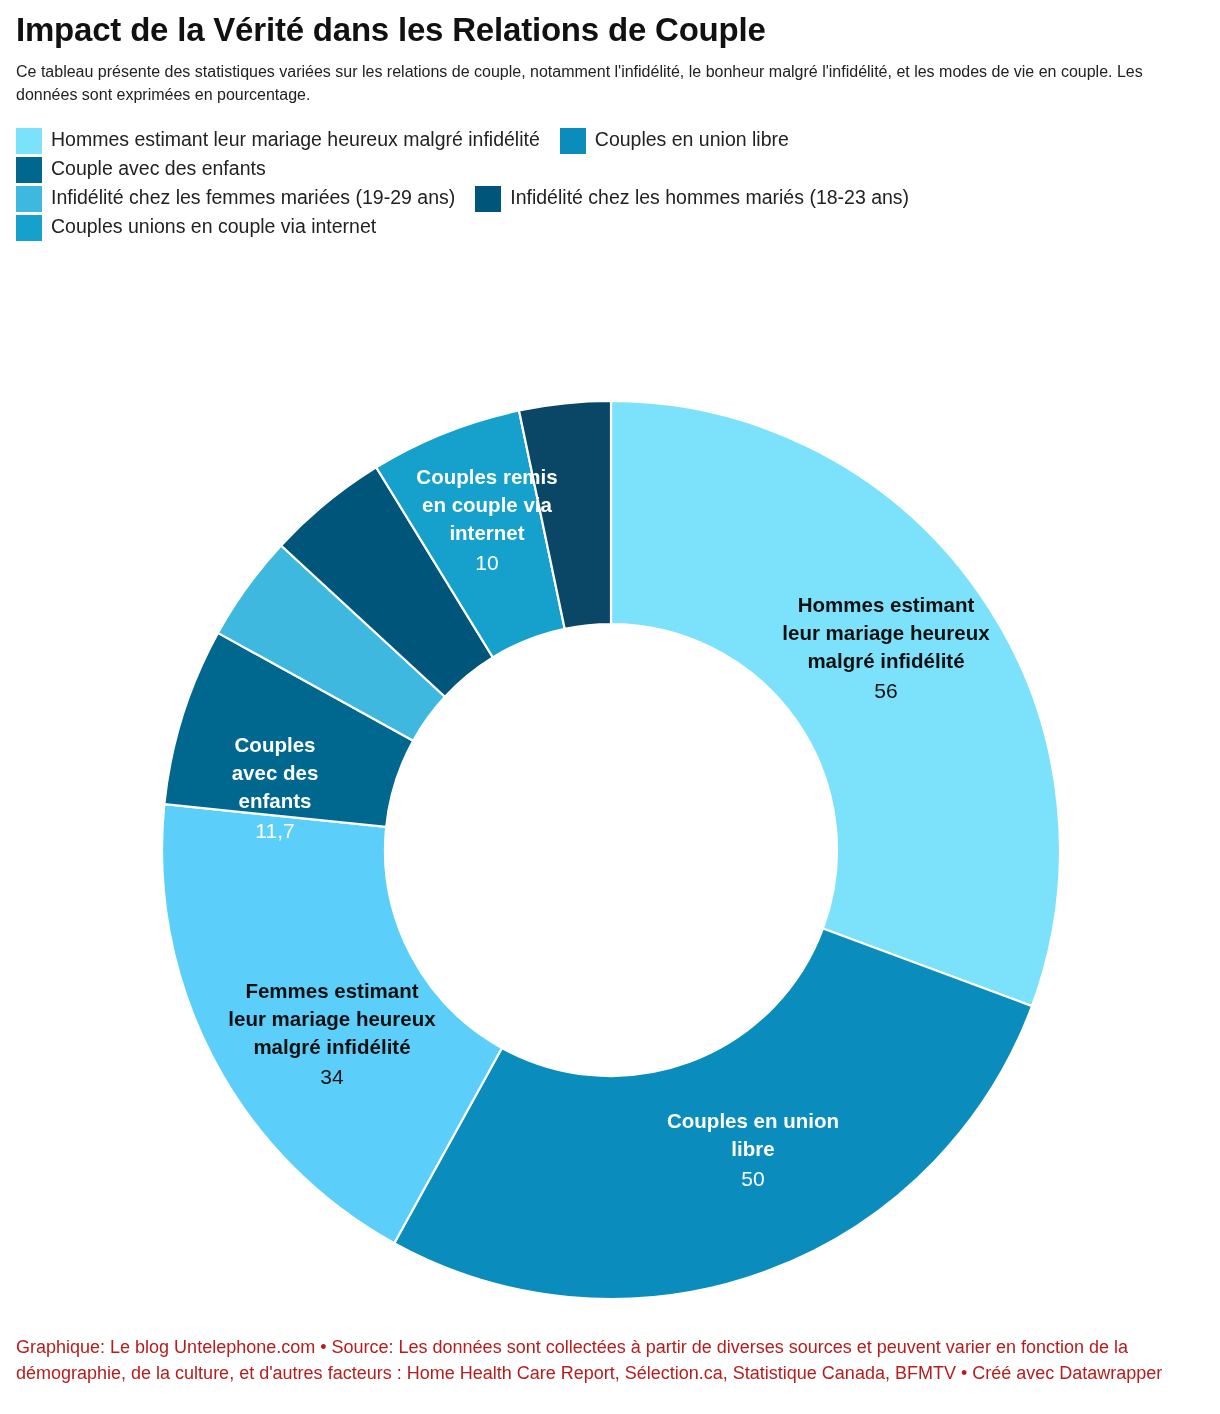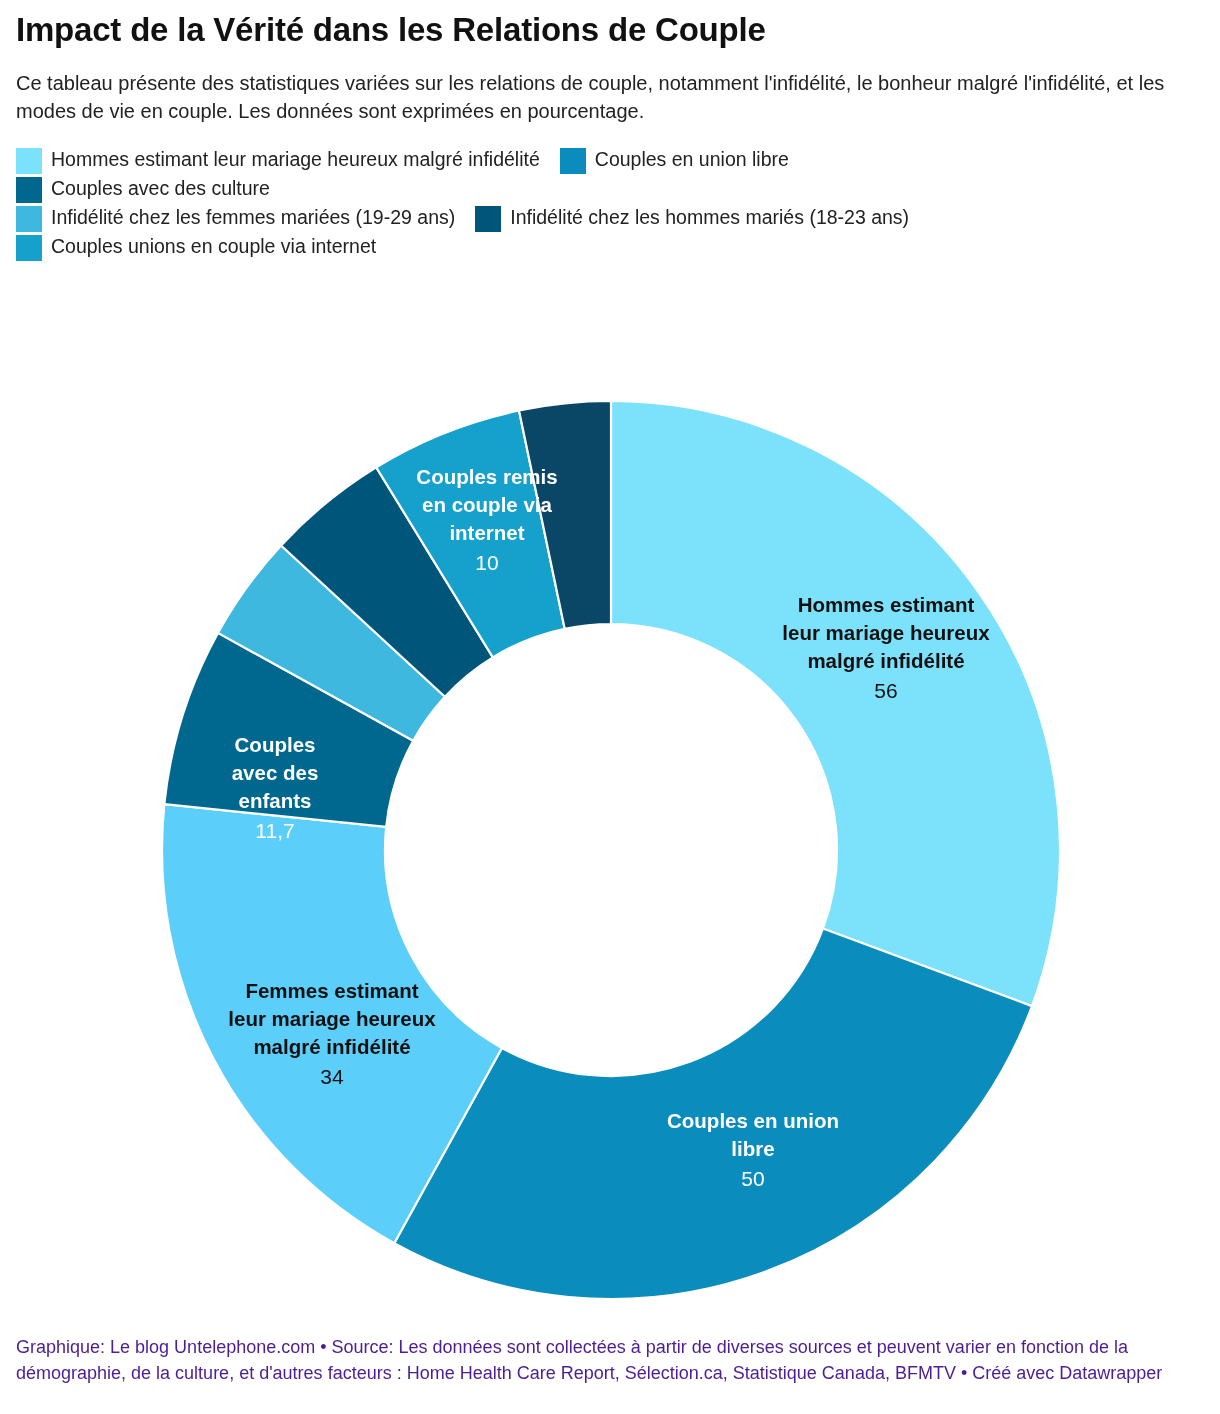--- a/index.html
+++ b/index.html
@@ -17,24 +17,24 @@
   
   .chart-title{
     font-size:33px;
     font-weight:bold;
     letter-spacing:-0.2px;
     line-height:1.12;
     margin:12px 0 0 0;
     color:#111111;
   }
   .chart-desc{
-    font-size:20px;
+    font-size:16px;
     line-height:1.42;
     color:#222222;
-    margin:20px 0 0 0;
+    margin:12px 0 0 0;
     max-width:1160px;
     font-weight:400;
   }
 
   
   .legend{
     margin:22px 0 0 0;
     display:block;
     line-height:0;
   }
@@ -85,21 +85,21 @@
   }
 
   
   .footer{
     position:absolute;
     left:16px;
     top:1322px;
     width:1180px;
     font-size:18px;
     line-height:1.47;
-    color:#4c1d95;
+    color:#b91c1c;
   }
   .rule{
     position:absolute;
     left:0;top:1312px;
     width:1220px;height:1px;
     background:#ffffff;
   }
 </style>
 </head>
 <body>
@@ -117,21 +117,21 @@
           <span class="legend-label">Hommes estimant leur mariage heureux malgré infidélité</span>
         </div>
         <div class="legend-item">
           <span class="legend-swatch" style="background: rgb(10, 140, 188);"></span>
           <span class="legend-label">Couples en union libre</span>
         </div>
       </div>
       <div class="legend-row">
         <div class="legend-item">
           <span class="legend-swatch" style="background: rgb(0, 104, 143);"></span>
-          <span class="legend-label">Couples avec des culture</span>
+          <span class="legend-label">Couple avec des enfants</span>
         </div>
       </div>
       <div class="legend-row">
         <div class="legend-item">
           <span class="legend-swatch" style="background: rgb(63, 184, 224);"></span>
           <span class="legend-label">Infidélité chez les femmes mariées (19-29 ans)</span>
         </div>
         <div class="legend-item">
           <span class="legend-swatch" style="background: rgb(0, 86, 122);"></span>
           <span class="legend-label">Infidélité chez les hommes mariés (18-23 ans)</span>

